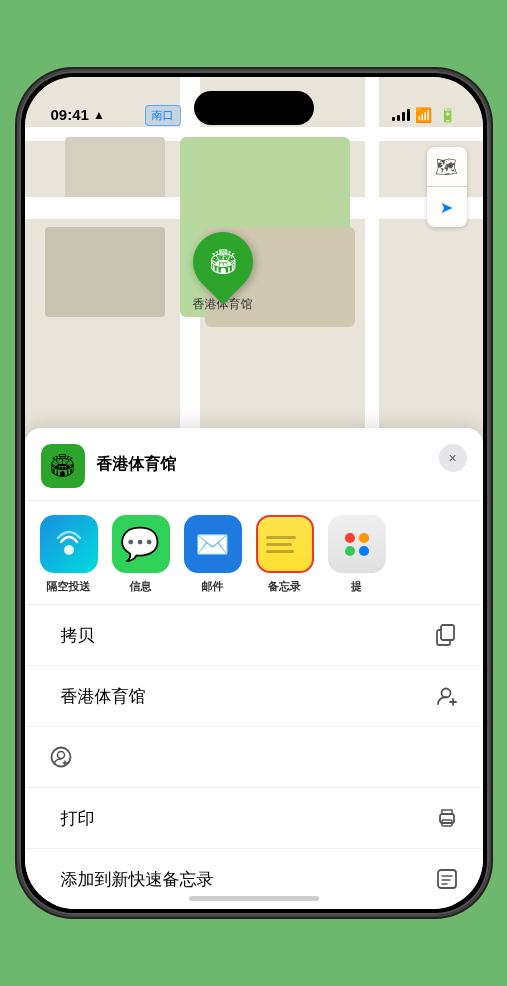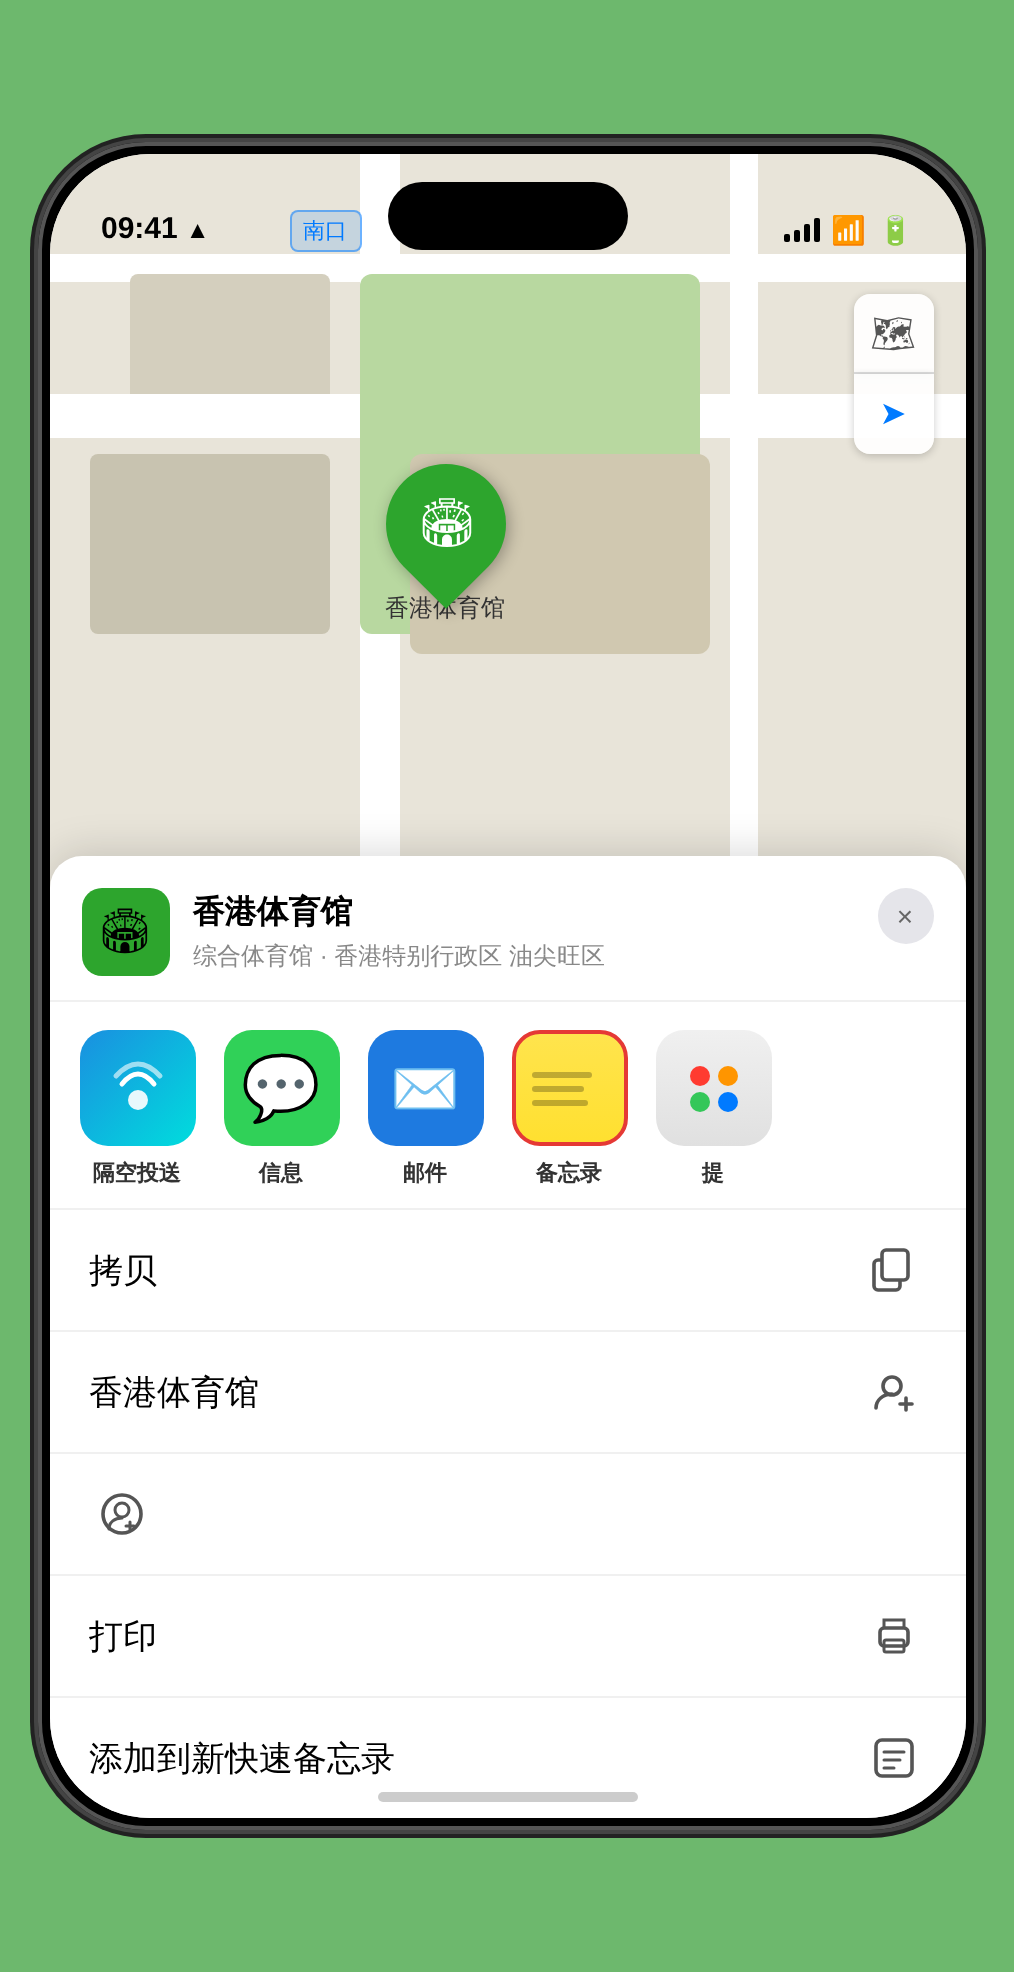--- a/index.html
+++ b/index.html
@@ -363,20 +363,21 @@
       padding: 14px 20px;
       border-bottom: 1px solid #f0f0f0;
       cursor: pointer;
     }
     .action-item:last-child {
       border-bottom: none;
     }
     .action-label {
       font-size: 17px;
       color: #000;
+      margin-left: 16px;
     }
     .action-icon {
       width: 32px;
       height: 32px;
       display: flex;
       align-items: center;
       justify-content: center;
       font-size: 20px;
       color: #555;
     }
@@ -453,21 +454,20 @@
     </div>
 
     <div class="bottom-sheet">
 
       <div class="venue-card">
         <div class="venue-icon">
           <span>🏟</span>
         </div>
         <div class="venue-info">
           <div class="venue-name">香港体育馆</div>
-          <div class="venue-subtitle">综合体育馆 · 香港特别行政区 油尖旺区</div>
         </div>
         <div class="close-btn">
           <span>×</span>
         </div>
       </div>
 
       <div class="share-row">
 
         <div class="share-item">
           <div class="share-icon-wrap airdrop">

